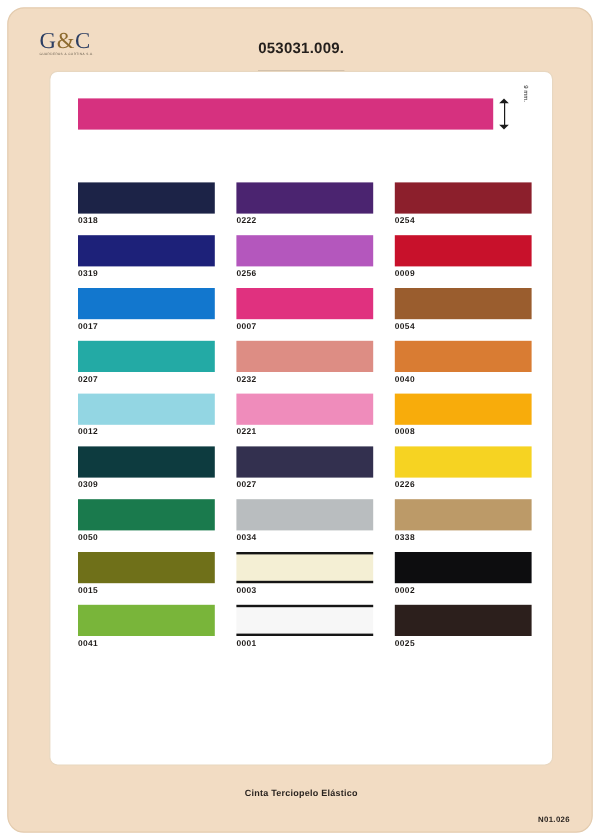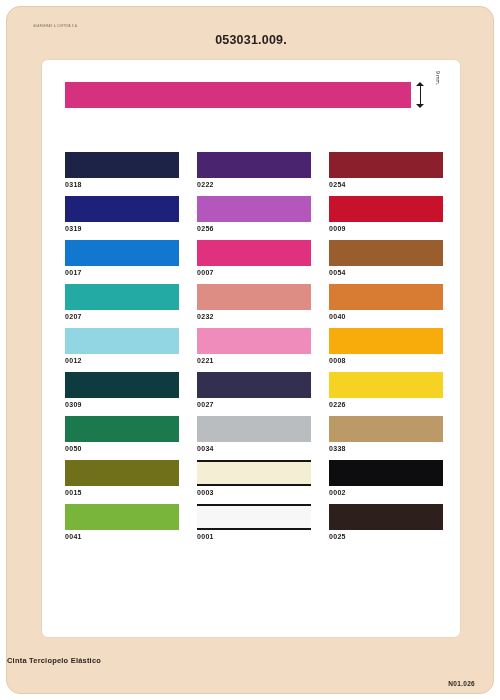--- a/index.html
+++ b/index.html
@@ -172,20 +172,21 @@
     color: #1d1a18;
     letter-spacing: 0.3px;
   }
 
   
   #footer-caption {
     position: absolute;
     left: 0;
     bottom: 28px;
     width: 488px;
+    text-align: center;
     font-size: 7.5px;
     font-weight: 700;
     color: #2a2420;
     letter-spacing: 0.2px;
   }
   #page-ref {
     position: absolute;
     right: 18px;
     bottom: 6px;
     font-size: 6.5px;
@@ -193,20 +194,21 @@
     color: #2a2420;
     letter-spacing: 0.3px;
   }
 </style>
 </head>
 <body>
 
 <div id="page-card">
 
   <div id="brand-logo">
+    <div class="wordmark">G<span class="amp">&amp;</span>C</div>
     <div class="tagline">GUARDERAS &amp; CORTINA S.A.</div>
   </div>
 
   <div id="doc-title">
     <span>053031.009.</span>
   </div>
 
   <div id="swatch-panel">
 
     <div id="hero-row">

